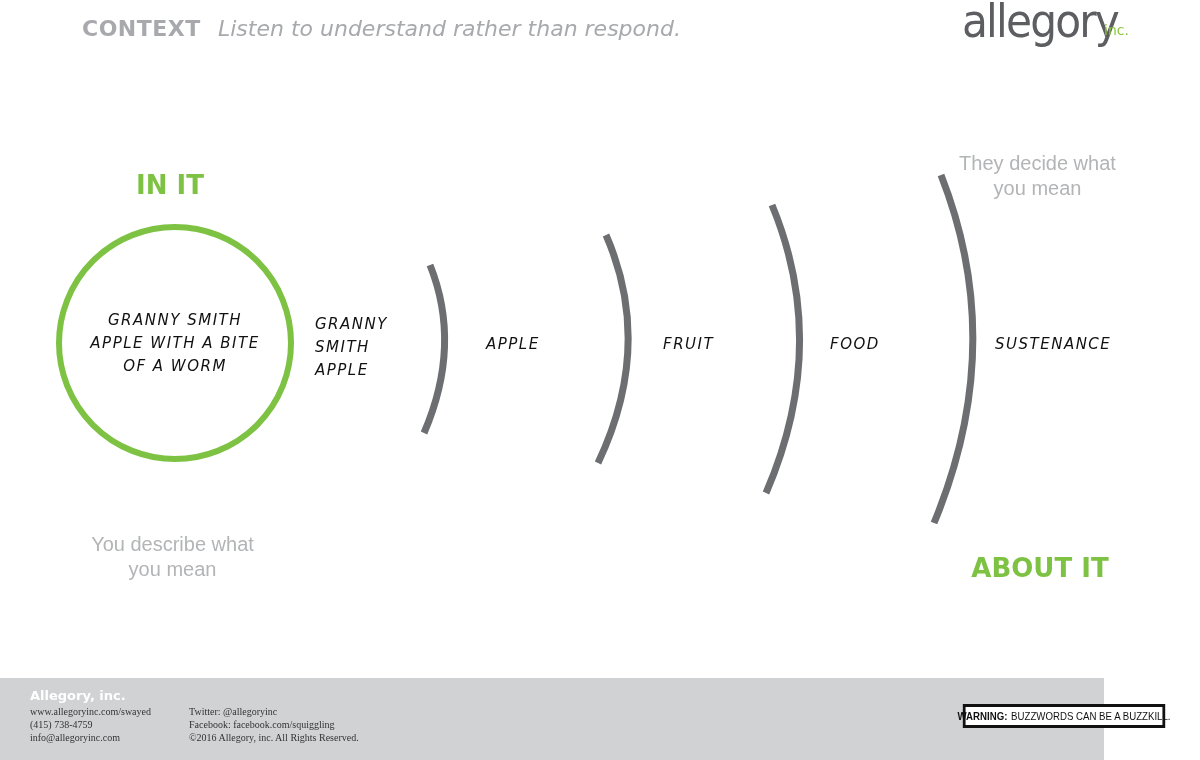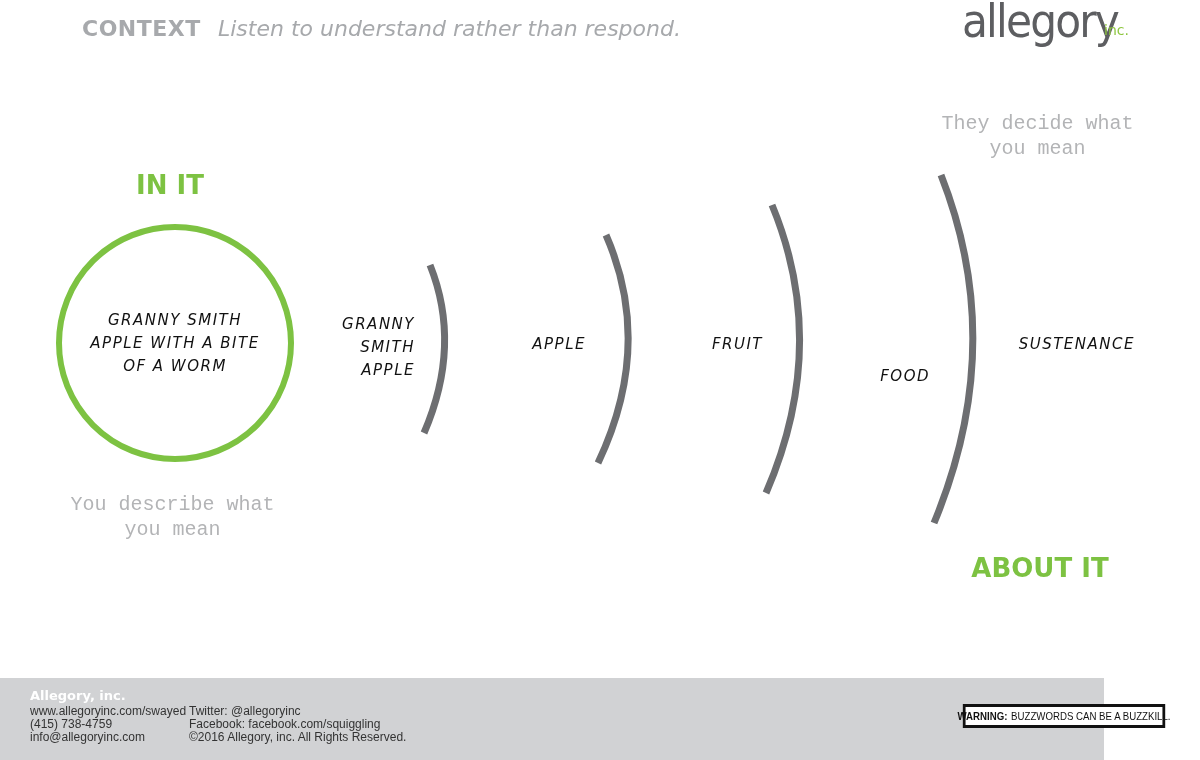--- a/index.html
+++ b/index.html
@@ -3,29 +3,29 @@
 <meta charset="utf-8">
 <style>
   html, body { margin:0; padding:0; }
   body { width:1200px; height:760px; background:#ffffff; position:relative; overflow:hidden; font-family:"Liberation Sans", sans-serif; }
   .header-context { position:absolute; left:82px; top:16px; font-size:22px; font-weight:bold; color:#a7a9ac; letter-spacing:0.5px; font-family:"DejaVu Sans", sans-serif; }
   .header-tagline { position:absolute; left:218px; top:16px; font-size:22px; font-style:italic; color:#a7a9ac; font-family:"DejaVu Sans", sans-serif; font-weight:300; }
   .logo { position:absolute; left:962px; top:0px; height:50px; }
   .logo-word { position:absolute; left:0; top:-6px; font-size:46px; color:#5d5e61; font-family:"DejaVu Sans", sans-serif; font-weight:normal; letter-spacing:-2px; transform:scaleX(0.92); transform-origin:left; }
   .logo-inc { position:absolute; left:142px; top:22px; font-size:14px; color:#8dc63f; font-family:"DejaVu Sans", sans-serif; }
   .green-head { position:absolute; color:#7dc242; font-weight:bold; font-size:26px; font-family:"DejaVu Sans", sans-serif; text-align:center; }
-  .gray-caption { position:absolute; color:#b3b4b6; font-size:20px; text-align:center; line-height:25px; font-family:Liberation Mono, monospace; }
+  .gray-caption { position:absolute; color:#b3b4b6; font-size:20px; text-align:center; line-height:25px; font-family:Liberation Sans, sans-serif;margin-top:40px; }
   .circle { position:absolute; left:56px; top:224px; width:226px; height:226px; border:6px solid #7dc242; border-radius:50%; display:flex; align-items:center; justify-content:center; }
   .hand { font-family:"DejaVu Sans", sans-serif; font-style:italic; color:#111; letter-spacing:1.5px; text-transform:uppercase; }
   .circle-text { width:200px; text-align:center; font-size:15px; line-height:23px; }
-  .label { position:absolute; text-align:right; font-size:15px; line-height:23px; }
+  .label { position:absolute; text-align:left; font-size:15px; line-height:23px; }
   svg.arcs { position:absolute; left:0; top:0; }
   .footer { position:absolute; left:0; top:678px; width:1104px; height:82px; background:#d1d2d4; }
   .footer-company { position:absolute; left:30px; top:10px; color:#ffffff; font-size:13px; font-weight:bold; font-family:"DejaVu Sans", sans-serif; }
-  .footer-col { position:absolute; font-size:12px; color:#333; line-height:13px; font-family:Liberation Sans, sans-serif; }
+  .footer-col { position:absolute; font-size:10px; color:#333; line-height:13px; font-family:Liberation Serif, serif; }
   .warning { position:absolute; left:954px; top:26px; width:220px; height:24px; background:#fff; border:3px solid #111; box-sizing:border-box; display:flex; align-items:center; justify-content:center; font-size:10.5px; color:#111; font-family:"Liberation Sans", sans-serif; white-space:nowrap; transform:scaleX(0.92); }
   .warning b { margin-right:4px; }
 </style>
 </head>
 <body>
 
 <div>
   <div class="header-context">CONTEXT</div>
   <div class="header-tagline">Listen to understand rather than respond.</div>
 </div>
@@ -68,21 +68,21 @@
   <div>Granny</div>
   <div>Smith</div>
   <div>Apple</div>
 </div>
 <div class="hand label" style="left:486px; top:333px; width:100px;">
   <div>Apple</div>
 </div>
 <div class="hand label" style="left:663px; top:333px; width:100px;">
   <div>Fruit</div>
 </div>
-<div class="hand label" style="left:830px; top:333px; width:100px;margin-top:32px;">
+<div class="hand label" style="left:830px; top:333px; width:100px;">
   <div>Food</div>
 </div>
 <div class="hand label" style="left:995px; top:333px; width:140px;">
   <div>Sustenance</div>
 </div>
 
 <div class="footer">
   <div class="footer-company">Allegory, inc.</div>
   <div class="footer-col" style="left:30px; top:27px;">
     <div>www.allegoryinc.com/swayed</div>

